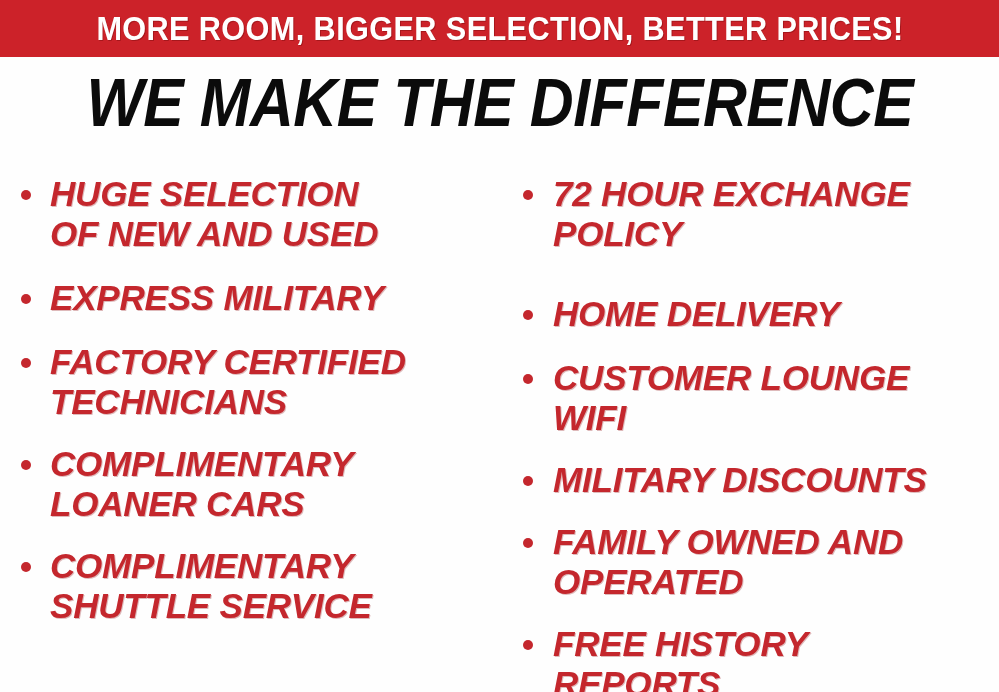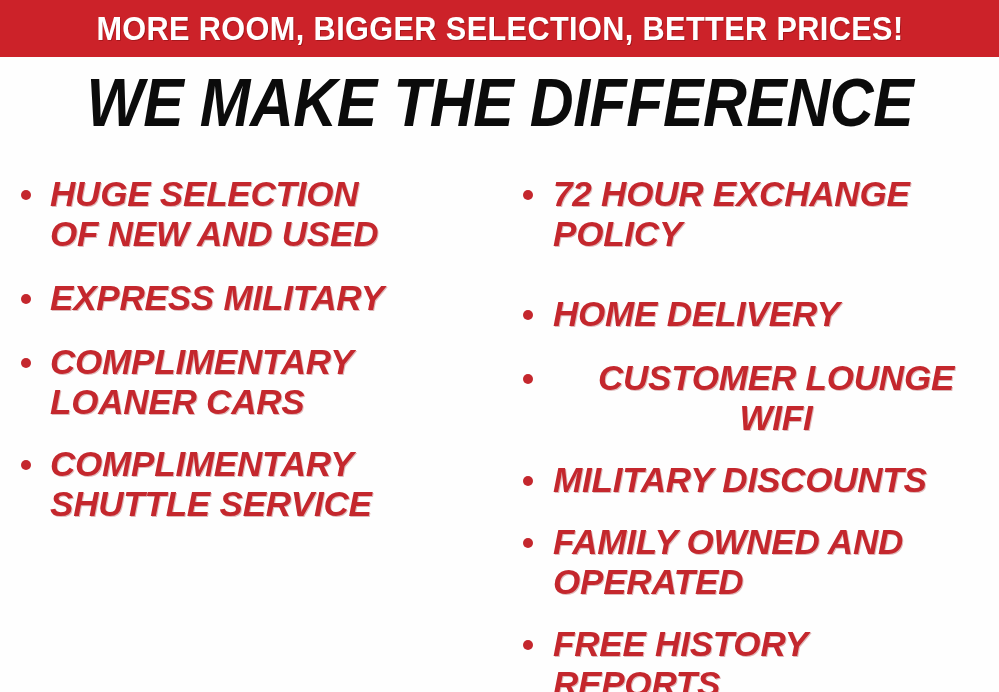--- a/index.html
+++ b/index.html
@@ -120,21 +120,21 @@
     display: block;
     white-space: pre-line;
   }
   
   .col-left  li:nth-child(1) { margin-bottom: 24px; }
   .col-left  li:nth-child(2) { margin-bottom: 24px; }
   .col-left  li:nth-child(3) { margin-bottom: 22px; }
   .col-left  li:nth-child(4) { margin-bottom: 22px; }
   .col-right li:nth-child(1) { margin-bottom: 40px; }
   .col-right li:nth-child(2) { margin-bottom: 24px; }
-  .col-right li:nth-child(3) { margin-bottom: 22px; text-align: center; }
+  .col-right li:nth-child(3) { margin-bottom: 22px; }
   .col-right li:nth-child(4) { margin-bottom: 22px; }
   .col-right li:nth-child(5) { margin-bottom: 22px; }
 </style>
 </head>
 <body>
 
 <div class="poster">
 
   <div class="banner">
     <div class="banner-text">MORE ROOM, BIGGER SELECTION, BETTER PRICES!</div>
@@ -152,20 +152,25 @@
           <span class="dot"></span>
           <span class="label">HUGE SELECTION
 OF NEW AND USED</span>
         </li>
         <li>
           <span class="dot"></span>
           <span class="label">EXPRESS MILITARY</span>
         </li>
         <li>
           <span class="dot"></span>
+          <span class="label">FACTORY CERTIFIED
+TECHNICIANS</span>
+        </li>
+        <li>
+          <span class="dot"></span>
           <span class="label">COMPLIMENTARY
 LOANER CARS</span>
         </li>
         <li>
           <span class="dot"></span>
           <span class="label">COMPLIMENTARY
 SHUTTLE SERVICE</span>
         </li>
       </ul>
     </div>

